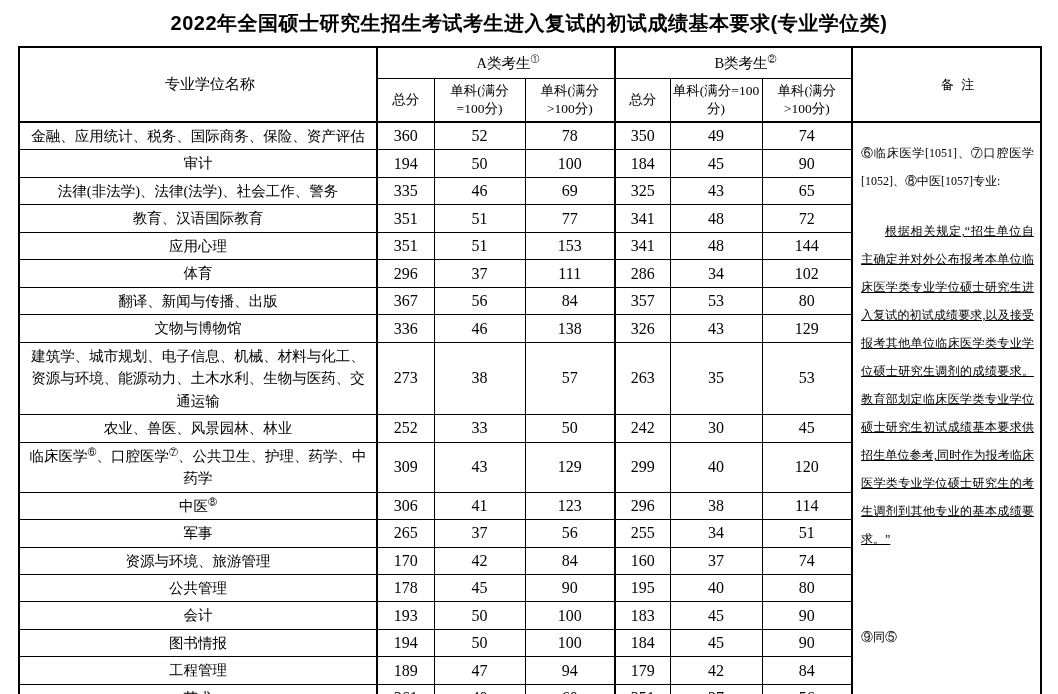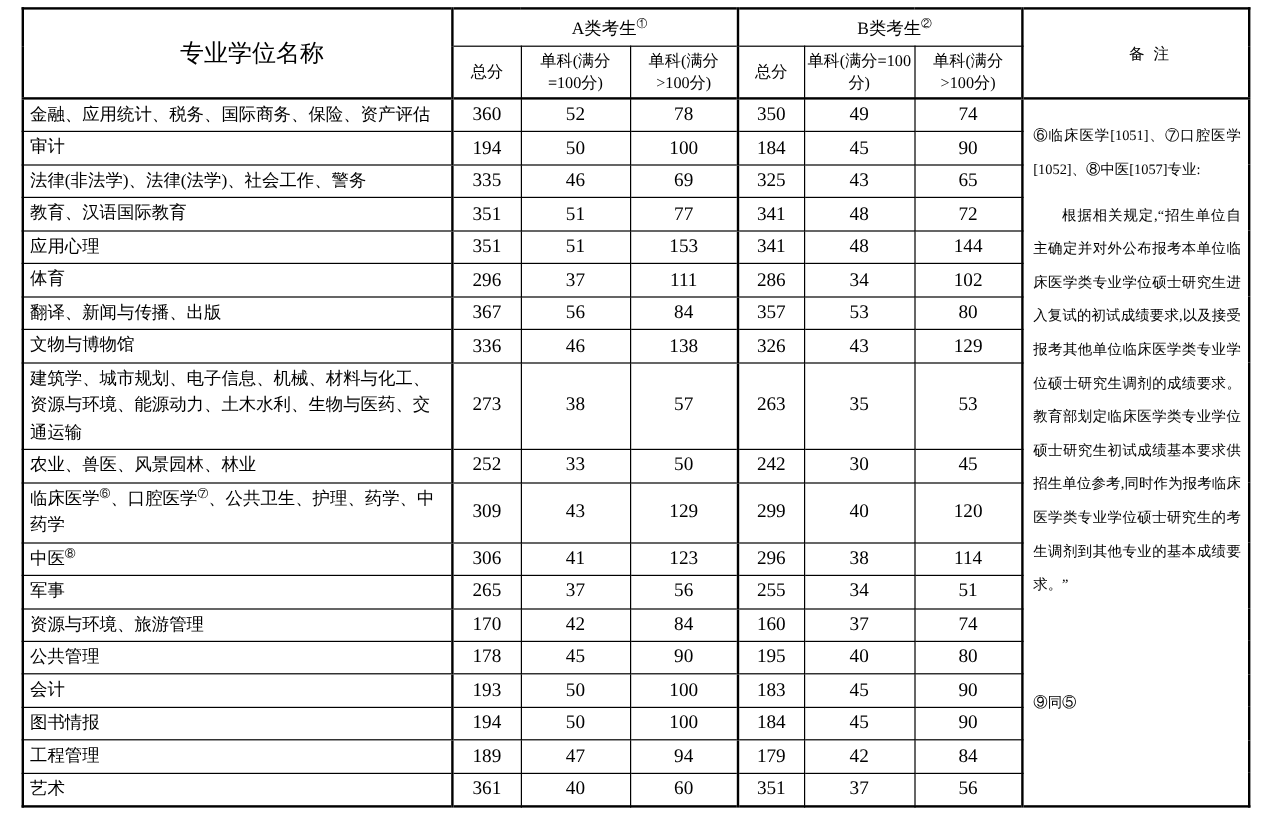--- a/index.html
+++ b/index.html
@@ -16,40 +16,41 @@
   table.score-table{
     border-collapse:collapse;
     table-layout:fixed;
     width:1022px;
     border:2.5px solid #000;
   }
   th,td{border:1px solid #000;padding:1px 4px;vertical-align:middle;}
   thead th{font-weight:400;text-align:center;padding-left:28px;}
   thead{border-bottom:2.5px solid #000;}
   .group-header{font-size:14.5px;height:28px;}
-  .name-header{font-size:20px;margin-left:44px;}
+  .name-header{font-size:15px;margin-left:44px;}
   .remark-header{font-size:13px;letter-spacing:2px;}
   .sub-header{font-size:13.5px;height:40px;line-height:1.35;padding:1px 2px;}
-  .name-cell{font-size:14.5px;text-align:left;padding:2px 5px;line-height:1.55;}
+  .name-cell{font-size:14.5px;text-align:center;padding:2px 5px;line-height:1.55;}
   .score{text-align:center;font-size:16px;height:23px;}
   .thickL{border-left:2.5px solid #000;}
   sup{font-size:9px;line-height:0;}
   .remark-cell{
     vertical-align:top;
     padding:16px 6px 6px 8px;
     font-size:12px;
   }
   .remark-p1{line-height:28px;text-align:justify;}
-  .remark-p2{line-height:28px;text-align:justify;text-indent:2em;margin-top:10px;}
+  .remark-p2{line-height:28px;text-align:justify;text-indent:2em;margin-top:22px;text-decoration:underline;}
   .remark-p3{line-height:28px;margin-top:70px;}
 </style>
 </head>
 <body>
 
 <div class="page">
+  <div class="title">2022年全国硕士研究生招生考试考生进入复试的初试成绩基本要求(专业学位类)</div>
 
   <table class="score-table">
     <colgroup>
       <col style="width:358px">
       <col style="width:57px">
       <col style="width:91px">
       <col style="width:90px">
       <col style="width:55px">
       <col style="width:92px">
       <col style="width:90px">

